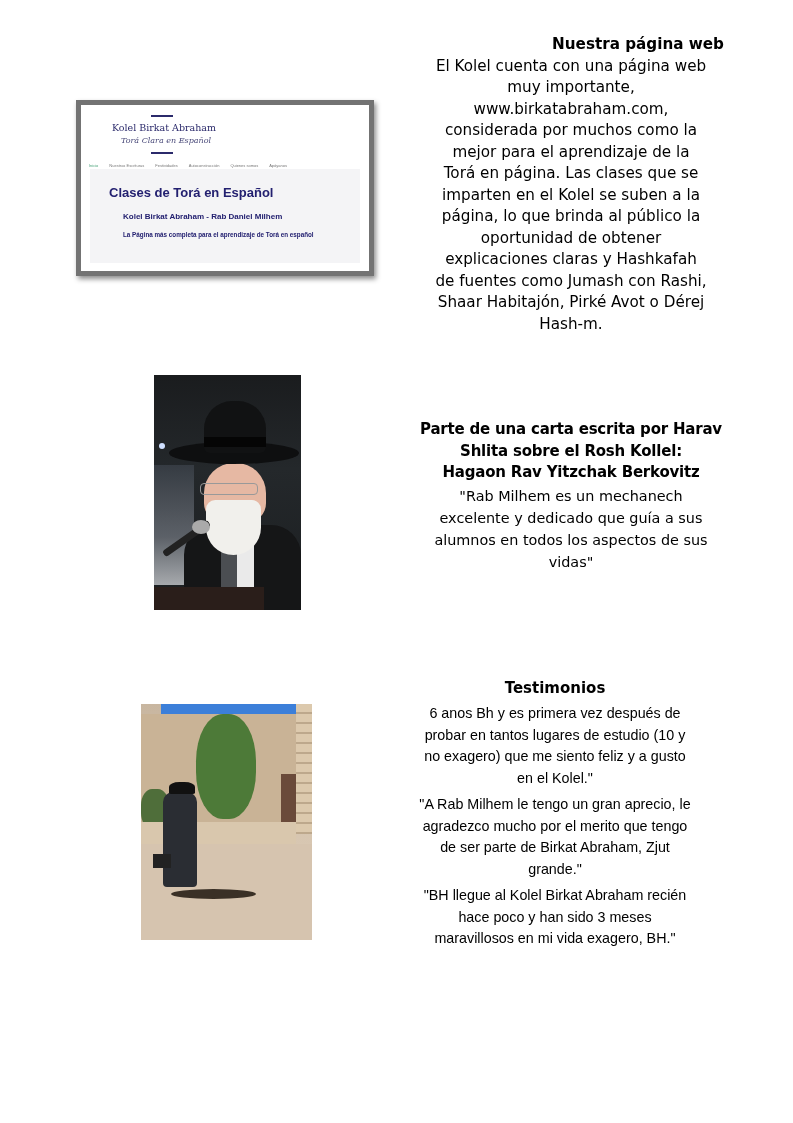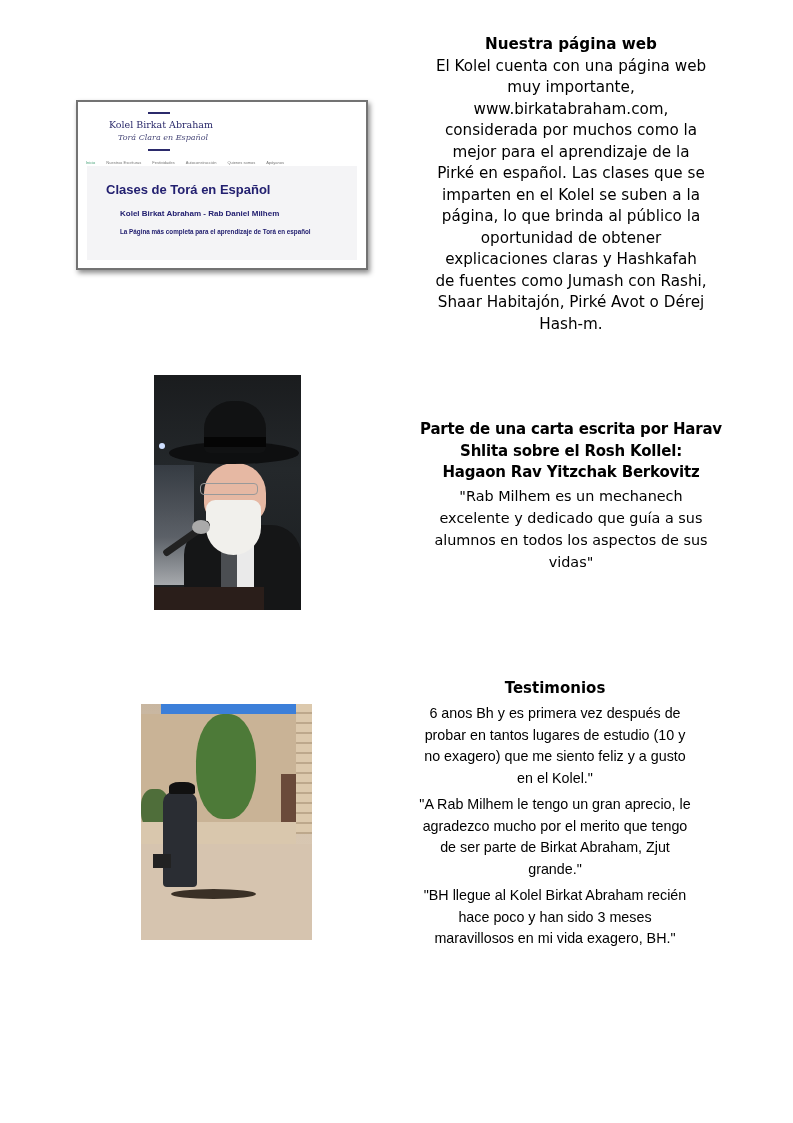--- a/index.html
+++ b/index.html
@@ -6,21 +6,21 @@
   body {
     width: 793px; height: 1123px; background: #ffffff; position: relative;
     overflow: hidden; color: #000;
     font-family: "DejaVu Sans", sans-serif;
   }
   .abs { position: absolute; }
 
   
   #site-shot {
     left: 76px; top: 100px; width: 288px; height: 166px;
-    background: #fff; border: 2px solid #737373;
+    background: #fff; border: 5px solid #737373;
     box-shadow: 2px 3px 5px rgba(0,0,0,0.45);
     overflow: hidden;
   }
   .site-bar { position: absolute; left: 70px; width: 22px; height: 2px; background: #2b2a6b; }
   .site-brand { position: absolute; left: 31px; top: 17px; font-family: "DejaVu Serif", serif;
     font-size: 9.5px; color: #2b2a6b; }
   .site-tag { position: absolute; left: 40px; top: 31px; font-family: "DejaVu Serif", serif;
     font-style: italic; font-size: 8px; color: #4a4a7a; }
   .site-nav { position: absolute; left: 8px; top: 58px; display: flex; gap: 11px;
     font-family: "Liberation Sans", sans-serif; font-size: 4px; color: #777; }
@@ -30,21 +30,21 @@
     font-weight: bold; font-size: 13px; color: #232070; }
   .site-h2 { position: absolute; left: 42px; top: 107px; font-family: "Liberation Sans", sans-serif;
     font-weight: bold; font-size: 8px; color: #232070; }
   .site-h3 { position: absolute; left: 42px; top: 126px; font-family: "Liberation Sans", sans-serif;
     font-weight: bold; font-size: 6.3px; color: #232070; white-space: nowrap; }
 
   
   .col-text { position: absolute; text-align: center; }
   #sec1-text { left: 418px; top: 34px; width: 306px; font-family: "DejaVu Sans", sans-serif;
     font-size: 15.2px; line-height: 21.5px; }
-  #sec1-text .title { font-weight: bold; font-size: 15.2px; }
+  #sec1-text .title { font-weight: bold; font-size: 15.2px; text-align: right; }
 
   #sec2-text { left: 416px; top: 419px; width: 310px; font-family: "DejaVu Sans", sans-serif; }
   #sec2-text .title { font-weight: bold; font-size: 15px; line-height: 21.5px; letter-spacing: -0.2px; }
   #sec2-text .quote { font-size: 14.4px; line-height: 22px; margin-top: 1px; }
 
   #sec3-text { left: 403px; top: 678px; width: 304px; }
   #sec3-text .title { font-family: "DejaVu Sans", sans-serif; font-weight: bold; font-size: 15px; line-height: 20px; }
   #sec3-text .t-item { font-family: "Liberation Sans", sans-serif; font-size: 14.3px; line-height: 21.5px; margin-top: 5px; }
   #sec3-text .t-item:first-of-type { margin-top: 4px; }
 
@@ -105,21 +105,21 @@
   <div class="site-h3">La Página más completa para el aprendizaje de Torá en español</div>
 </div>
 
 <div id="sec1-text" class="col-text">
   <div class="title">Nuestra página web</div>
   <div>El Kolel cuenta con una página web</div>
   <div>muy importante,</div>
   <div>www.birkatabraham.com,</div>
   <div>considerada por muchos como la</div>
   <div>mejor para el aprendizaje de la</div>
-  <div>Pirké en español. Las clases que se</div>
+  <div>Torá en página. Las clases que se</div>
   <div>imparten en el Kolel se suben a la</div>
   <div>página, lo que brinda al público la</div>
   <div>oportunidad de obtener</div>
   <div>explicaciones claras y Hashkafah</div>
   <div>de fuentes como Jumash con Rashi,</div>
   <div>Shaar Habitajón, Pirké Avot o Dérej</div>
   <div>Hash-m.</div>
 </div>
 
 <div id="photo-rabbi" class="abs">

